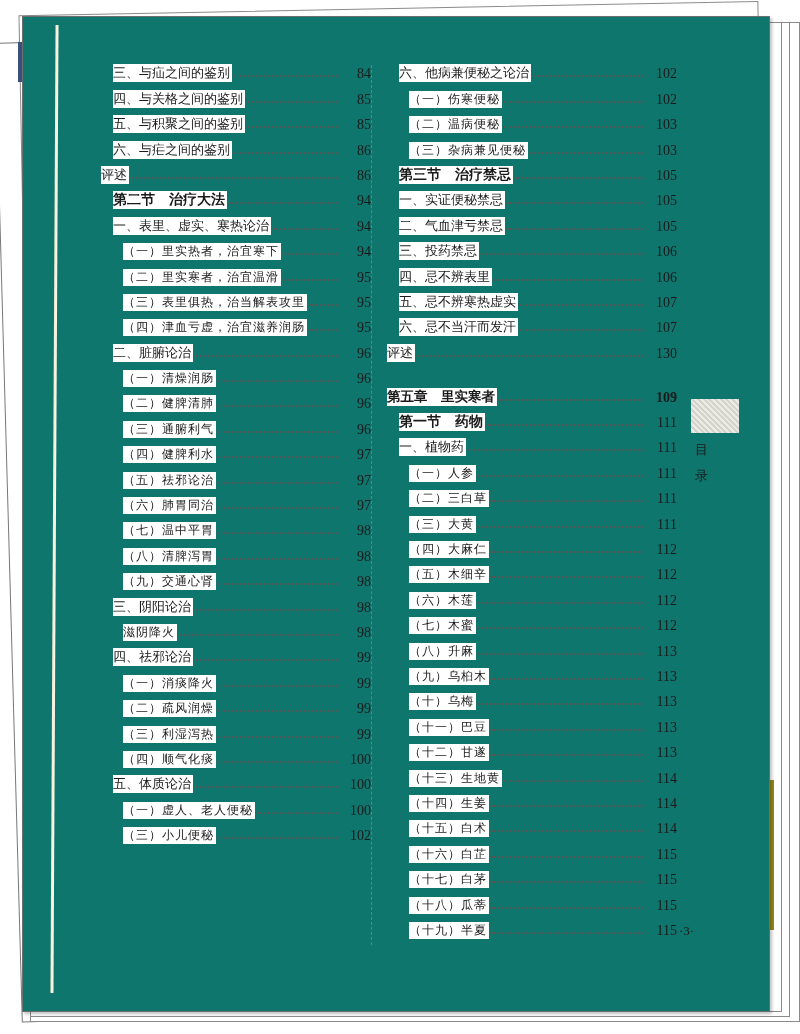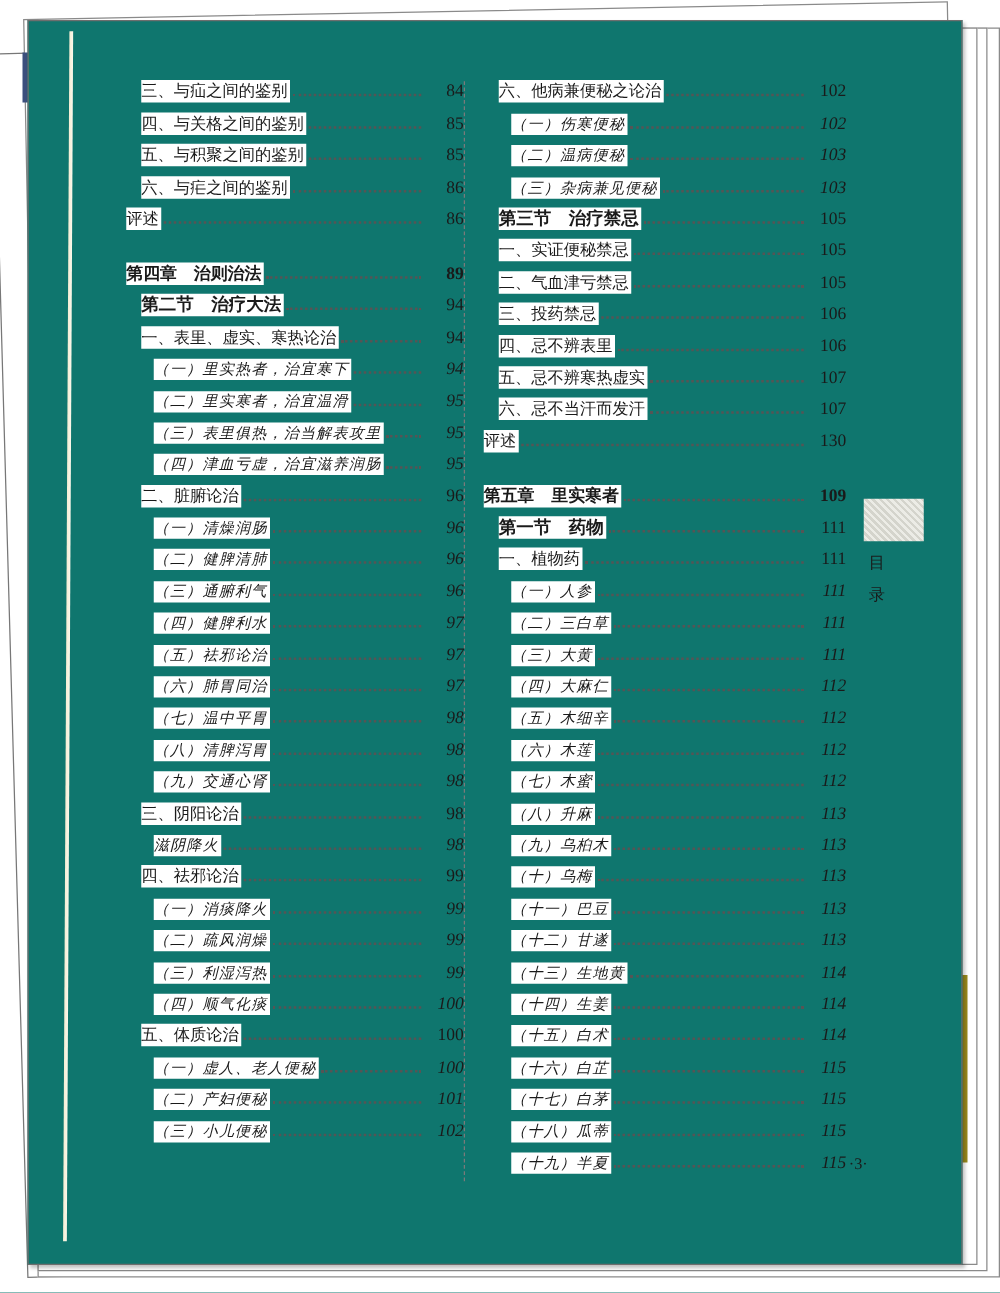--- a/index.html
+++ b/index.html
@@ -32,21 +32,21 @@
   .entry .label { background:#fff; padding-right:2px; position:relative; z-index:1; }
   .entry .dots { flex:1; border-bottom:2px dotted #555; margin:0 4px 5px 2px; height:0; }
   .entry .pg { font-family:"Liberation Serif", serif; font-size:14px; width:30px; text-align:right; }
   .entry.chapter { font-family:"DejaVu Sans", sans-serif; font-weight:bold; font-size:13.5px; margin-top:14px; height:30px; }
   .entry.section .label { font-family:"DejaVu Sans", sans-serif; font-weight:bold; font-size:14px; }
   .entry.l1 .label { font-family:"DejaVu Sans", sans-serif; }
   .entry.sub .label { font-size:12px; letter-spacing:1px; }
   .entry.review .label { font-family:"DejaVu Sans", sans-serif; }
   .ind0 { padding-left:0; }
   .ind1 { padding-left:12px; }
-  .ind2 { padding-left:22px;font-style:italic; }
+  .ind2 { padding-left:22px; }
   .side-ornament { position:absolute; left:668px; top:382px; width:48px; height:34px;
     background:repeating-linear-gradient(45deg,#d4d4cc 0 2px,#ecece6 2px 4px); }
   .side-label { position:absolute; left:672px; font-family:"DejaVu Sans", sans-serif; font-size:13px; }
   .page-num { position:absolute; left:656px; top:906px; font-family:"Liberation Serif", serif; font-size:13px; }
 </style>
 </head>
 <body>
 
 <div class="sheet s1"></div>
 <div class="sheet s2"></div>
@@ -79,25 +79,20 @@
       <div class="entry l1 ind1">
         <span class="label">六、与疟之间的鉴别</span>
         <span class="dots"></span>
         <span class="pg">86</span>
       </div>
       <div class="entry review ind0">
         <span class="label">评述</span>
         <span class="dots"></span>
         <span class="pg">86</span>
       </div>
-      <div class="entry chapter ind0">
-        <span class="label">第四章　治则治法</span>
-        <span class="dots"></span>
-        <span class="pg">89</span>
-      </div>
       <div class="entry section ind1">
         <span class="label">第二节　治疗大法</span>
         <span class="dots"></span>
         <span class="pg">94</span>
       </div>
       <div class="entry l1 ind1">
         <span class="label">一、表里、虚实、寒热论治</span>
         <span class="dots"></span>
         <span class="pg">94</span>
       </div>
@@ -208,25 +203,20 @@
       </div>
       <div class="entry l1 ind1">
         <span class="label">五、体质论治</span>
         <span class="dots"></span>
         <span class="pg">100</span>
       </div>
       <div class="entry sub ind2">
         <span class="label">（一）虚人、老人便秘</span>
         <span class="dots"></span>
         <span class="pg">100</span>
-      </div>
-      <div class="entry sub ind2">
-        <span class="label">（二）产妇便秘</span>
-        <span class="dots"></span>
-        <span class="pg">101</span>
       </div>
       <div class="entry sub ind2">
         <span class="label">（三）小儿便秘</span>
         <span class="dots"></span>
         <span class="pg">102</span>
       </div>
     </div>
   <div class="toc-col right" id="toc-right">
       <div class="entry l1 ind1">
         <span class="label">六、他病兼便秘之论治</span>

